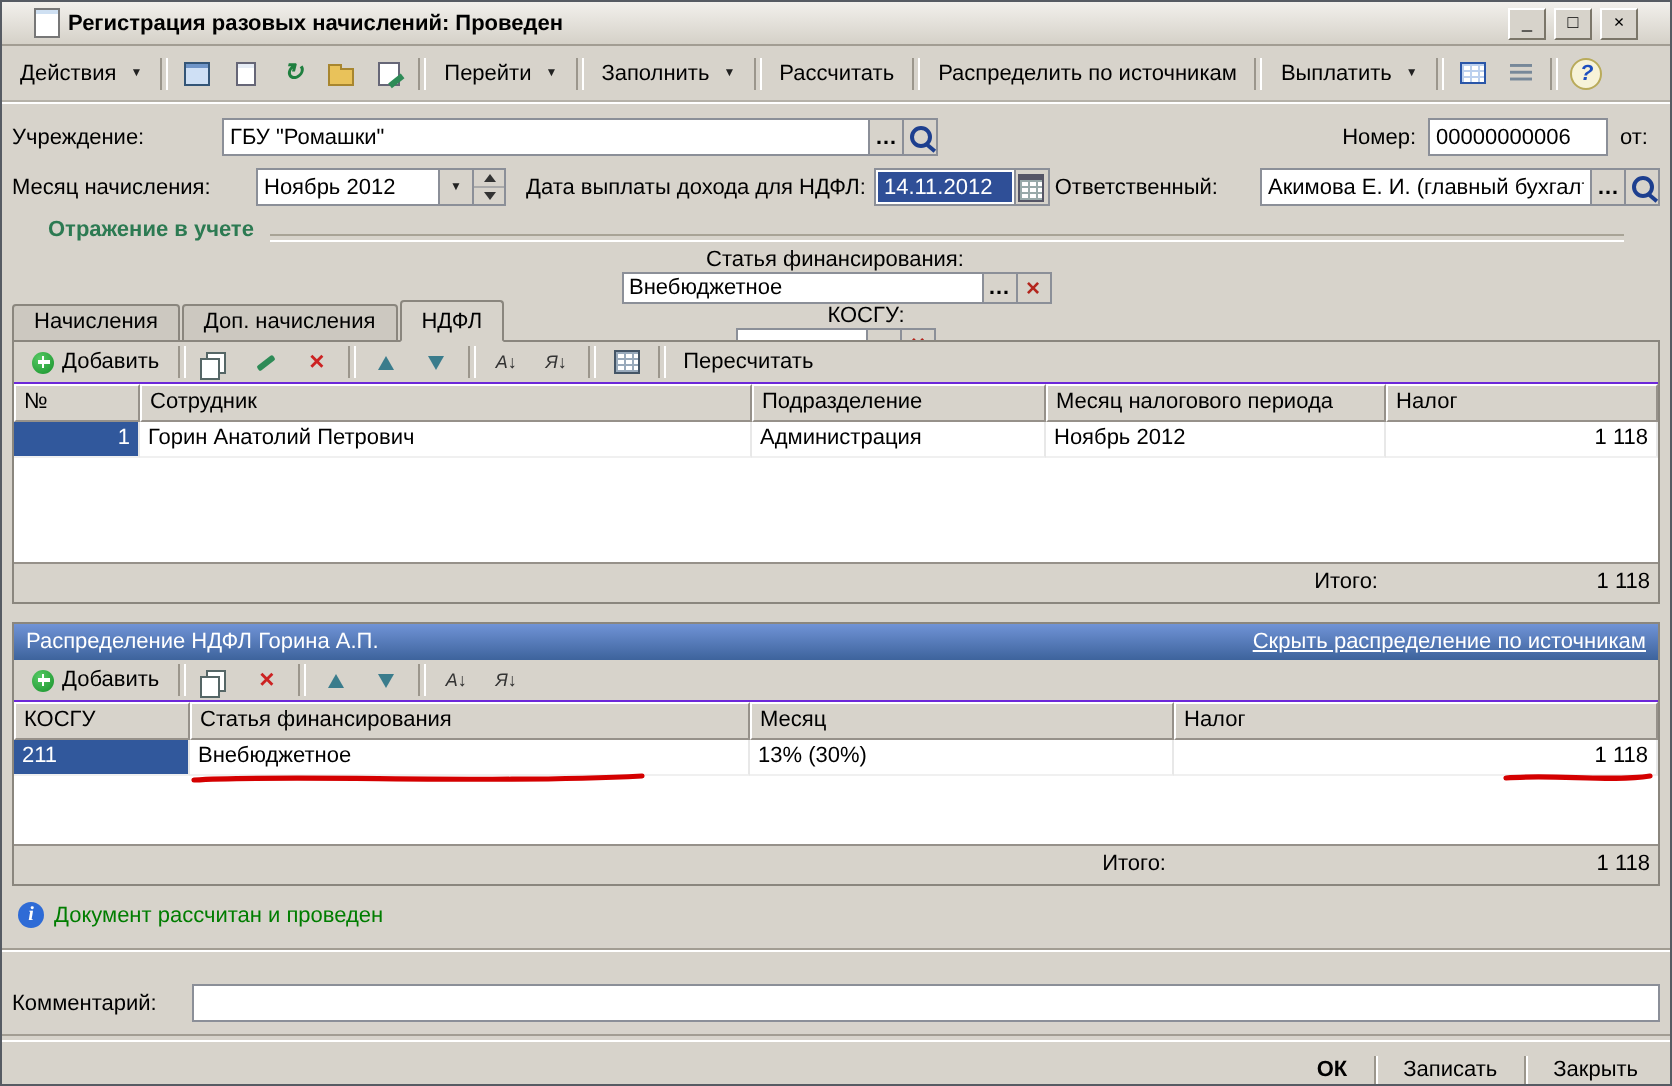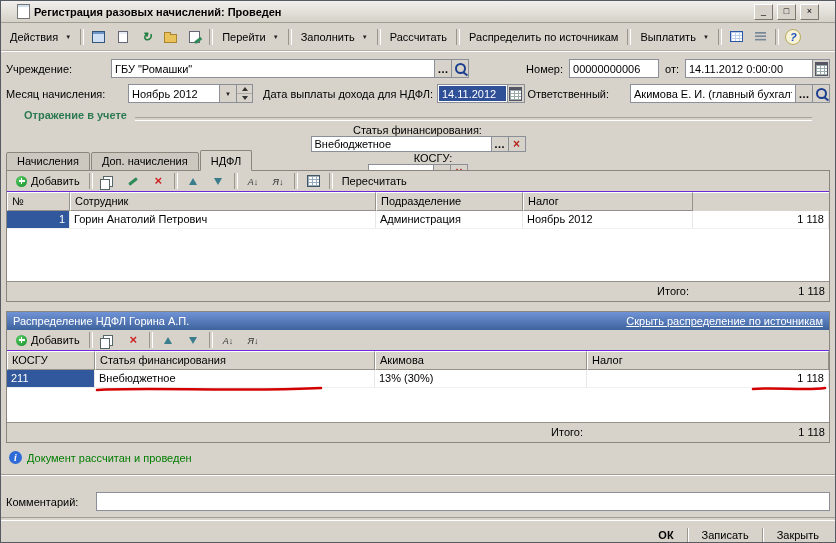--- a/index.html
+++ b/index.html
@@ -187,26 +187,20 @@
       <span class="fbtn">
           <i class="mag-g"></i>
         </span>
     </div>
     <span class="sp"></span>
     <label class="lbl" style="margin-right:6px;">Номер:</label>
     <div class="fld" style="width:90px;">
       <input value="00000000006" style="">
     </div>
     <label class="lbl" style="margin:0 6px;">от:</label>
-    <div class="fld" style="width:145px;">
-      <input value="14.11.2012 0:00:00" style="">
-      <span class="fbtn">
-          <i class="cal-g"></i>
-        </span>
-    </div>
   </div>
 
   <div class="frow" style="margin-top:6px;">
     <label class="lbl" style="width:122px;">Месяц начисления:</label>
     <div class="fld" style="width:125px;">
       <input value="Ноябрь 2012" style="">
       <span class="fbtn dd"></span>
       <span class="spin">
         <b>
             <i class="tri-u"></i>
@@ -303,20 +297,21 @@
         </div>
       <span class="sep"></span>
       <div class="tbtn">
           <span>Пересчитать</span>
         </div>
     </div>
     <div class="ghead g-main">
       <div class="hcell">№</div>
       <div class="hcell">Сотрудник</div>
       <div class="hcell">Подразделение</div>
+      <div class="hcell">Месяц налогового периода</div>
       <div class="hcell">Налог</div>
     </div>
     <div class="gbody">
       <div class="brow g-main">
         <div class="bcell num selcell">1</div>
         <div class="bcell">Горин Анатолий Петрович</div>
         <div class="bcell">Администрация</div>
         <div class="bcell">Ноябрь 2012</div>
         <div class="bcell num">1 118</div>
       </div>
@@ -359,21 +354,21 @@
       <div class="ibtn">
           <i class="ic ic-sa"></i>
         </div>
       <div class="ibtn">
           <i class="ic ic-sd"></i>
         </div>
     </div>
     <div class="ghead g-dist">
       <div class="hcell">КОСГУ</div>
       <div class="hcell">Статья финансирования</div>
-      <div class="hcell">Акимова</div>
+      <div class="hcell">Месяц</div>
       <div class="hcell">Налог</div>
     </div>
     <div class="gbody">
       <div class="brow g-dist dist-row">
         <div class="bcell selcell">211</div>
         <div class="bcell">Внебюджетное</div>
         <div class="bcell">13% (30%)</div>
         <div class="bcell num">1 118</div>
         <svg class="ann ann1" width="228" height="8" viewBox="0 0 228 8">
           <path d="M2 5 C 50 2, 150 7, 226 3" stroke="#d40000" stroke-width="2.6" fill="none" stroke-linecap="round"></path>

